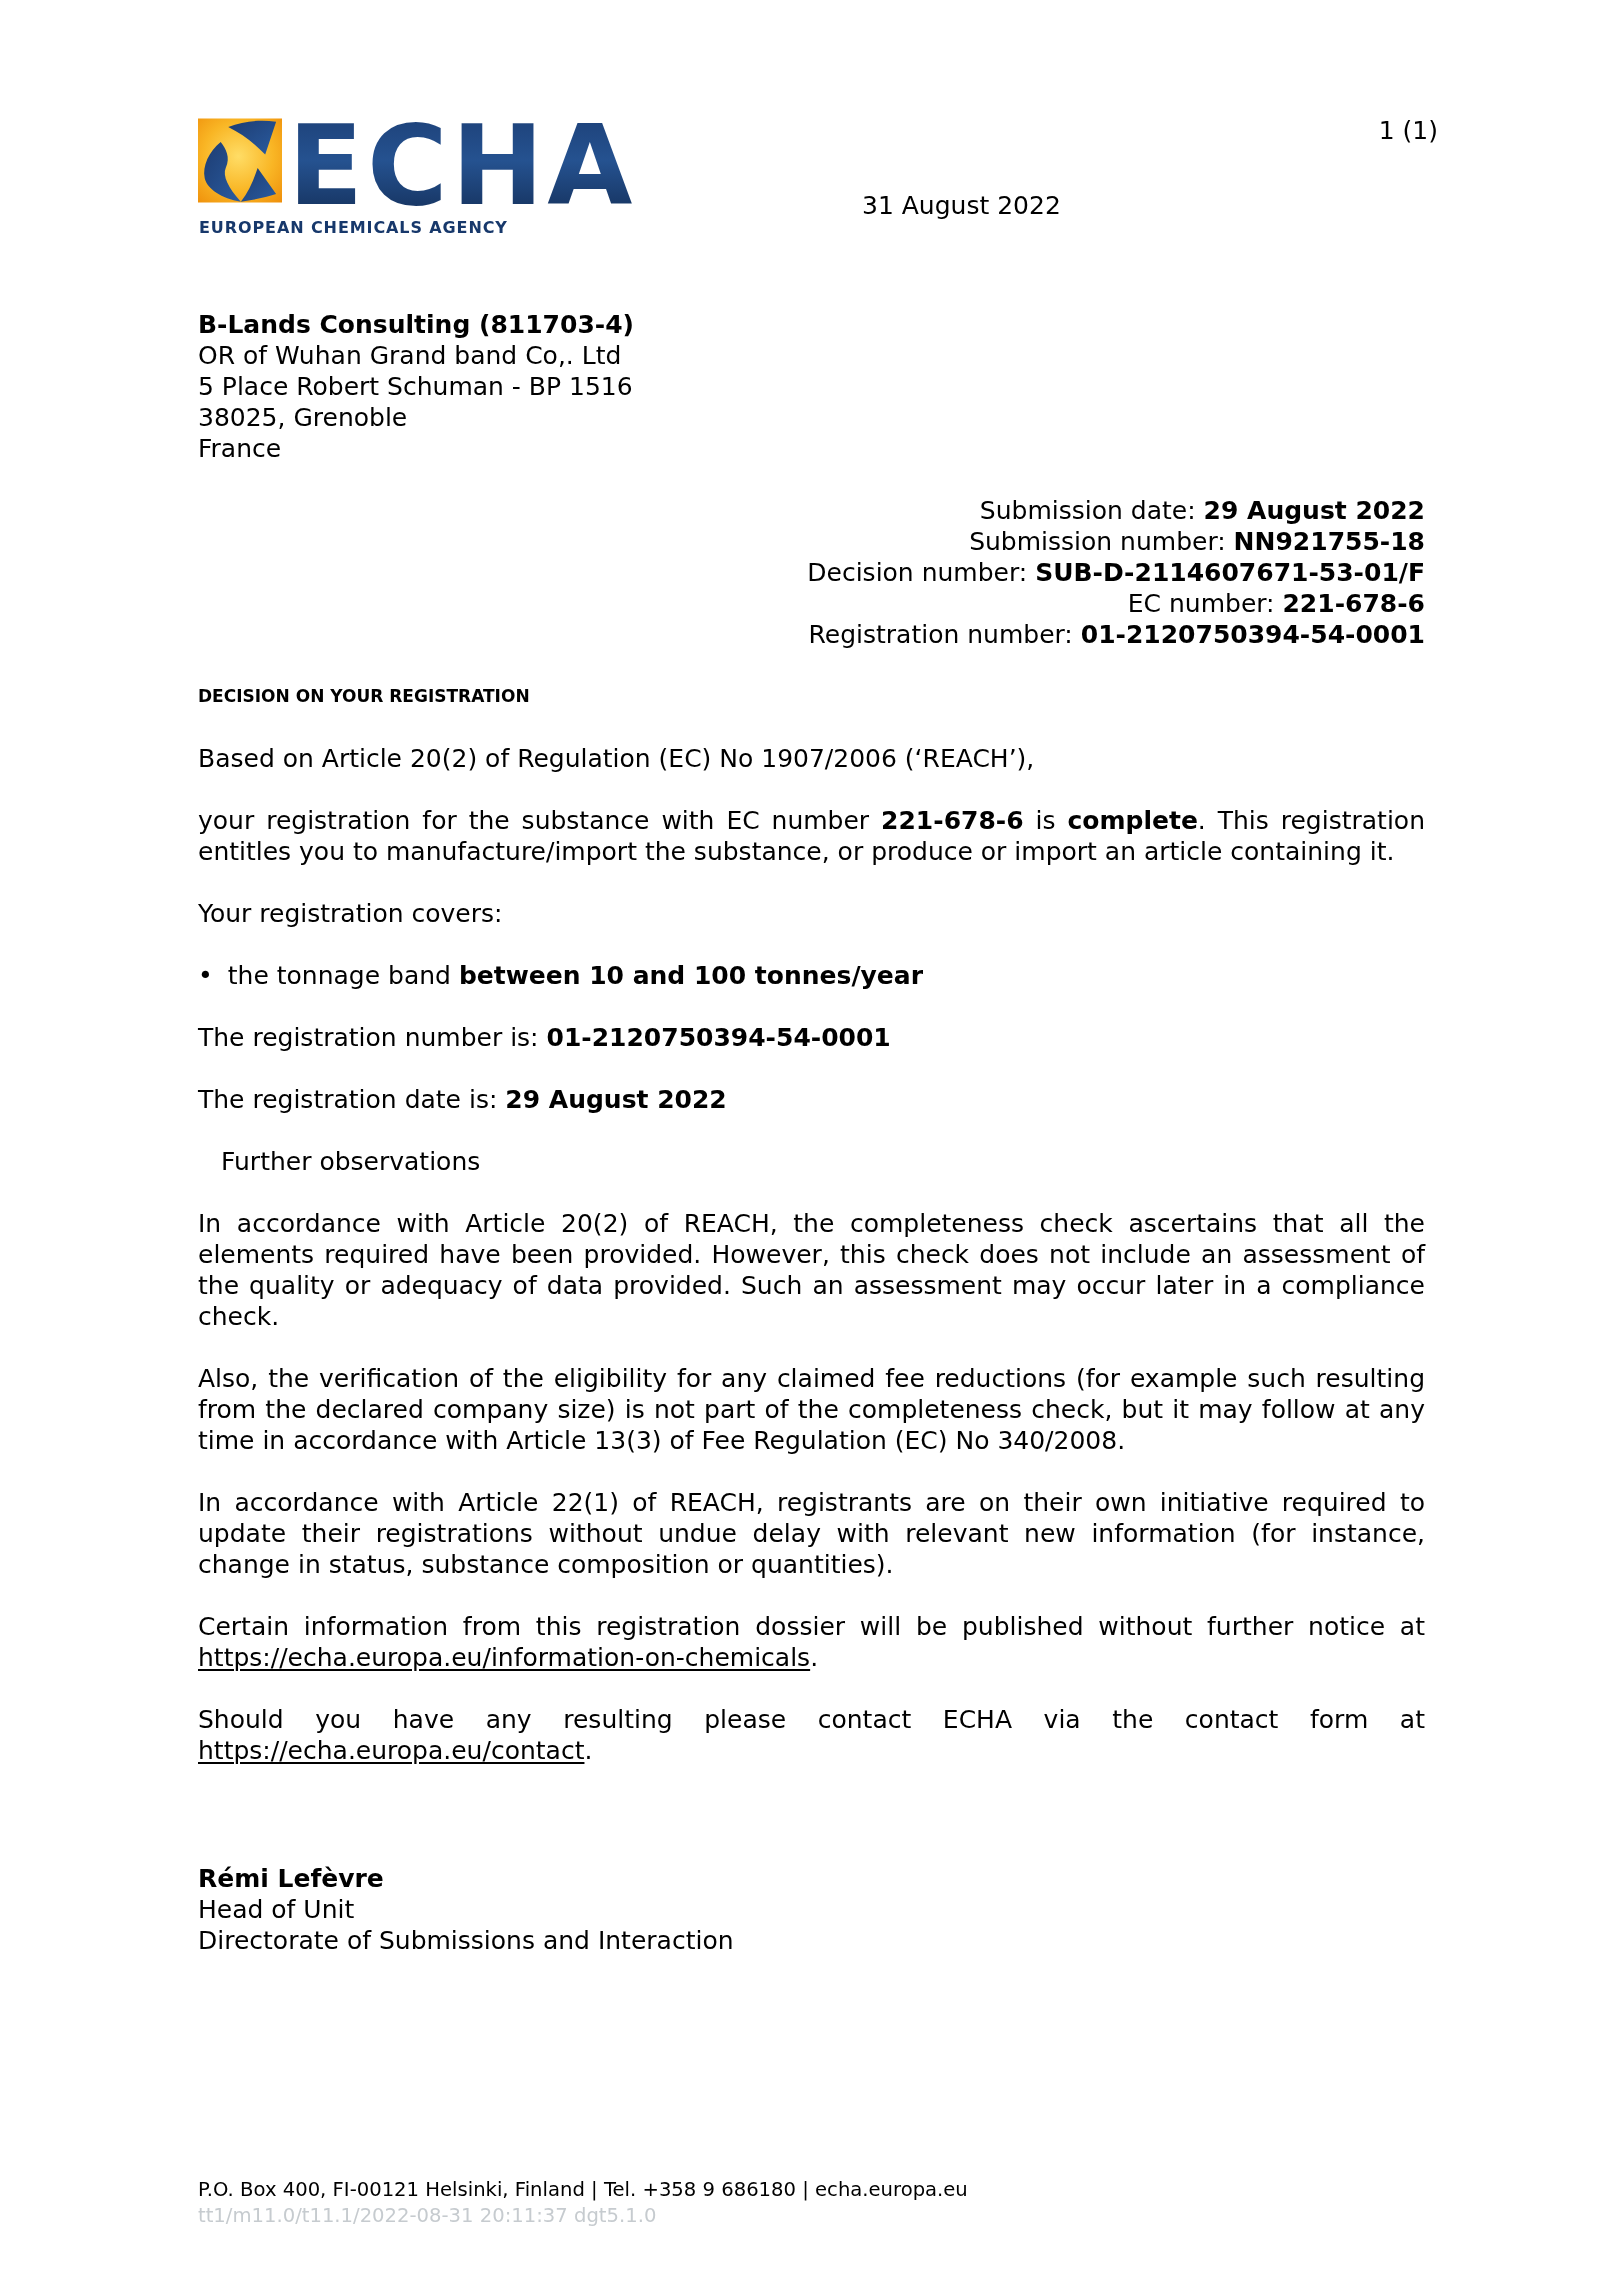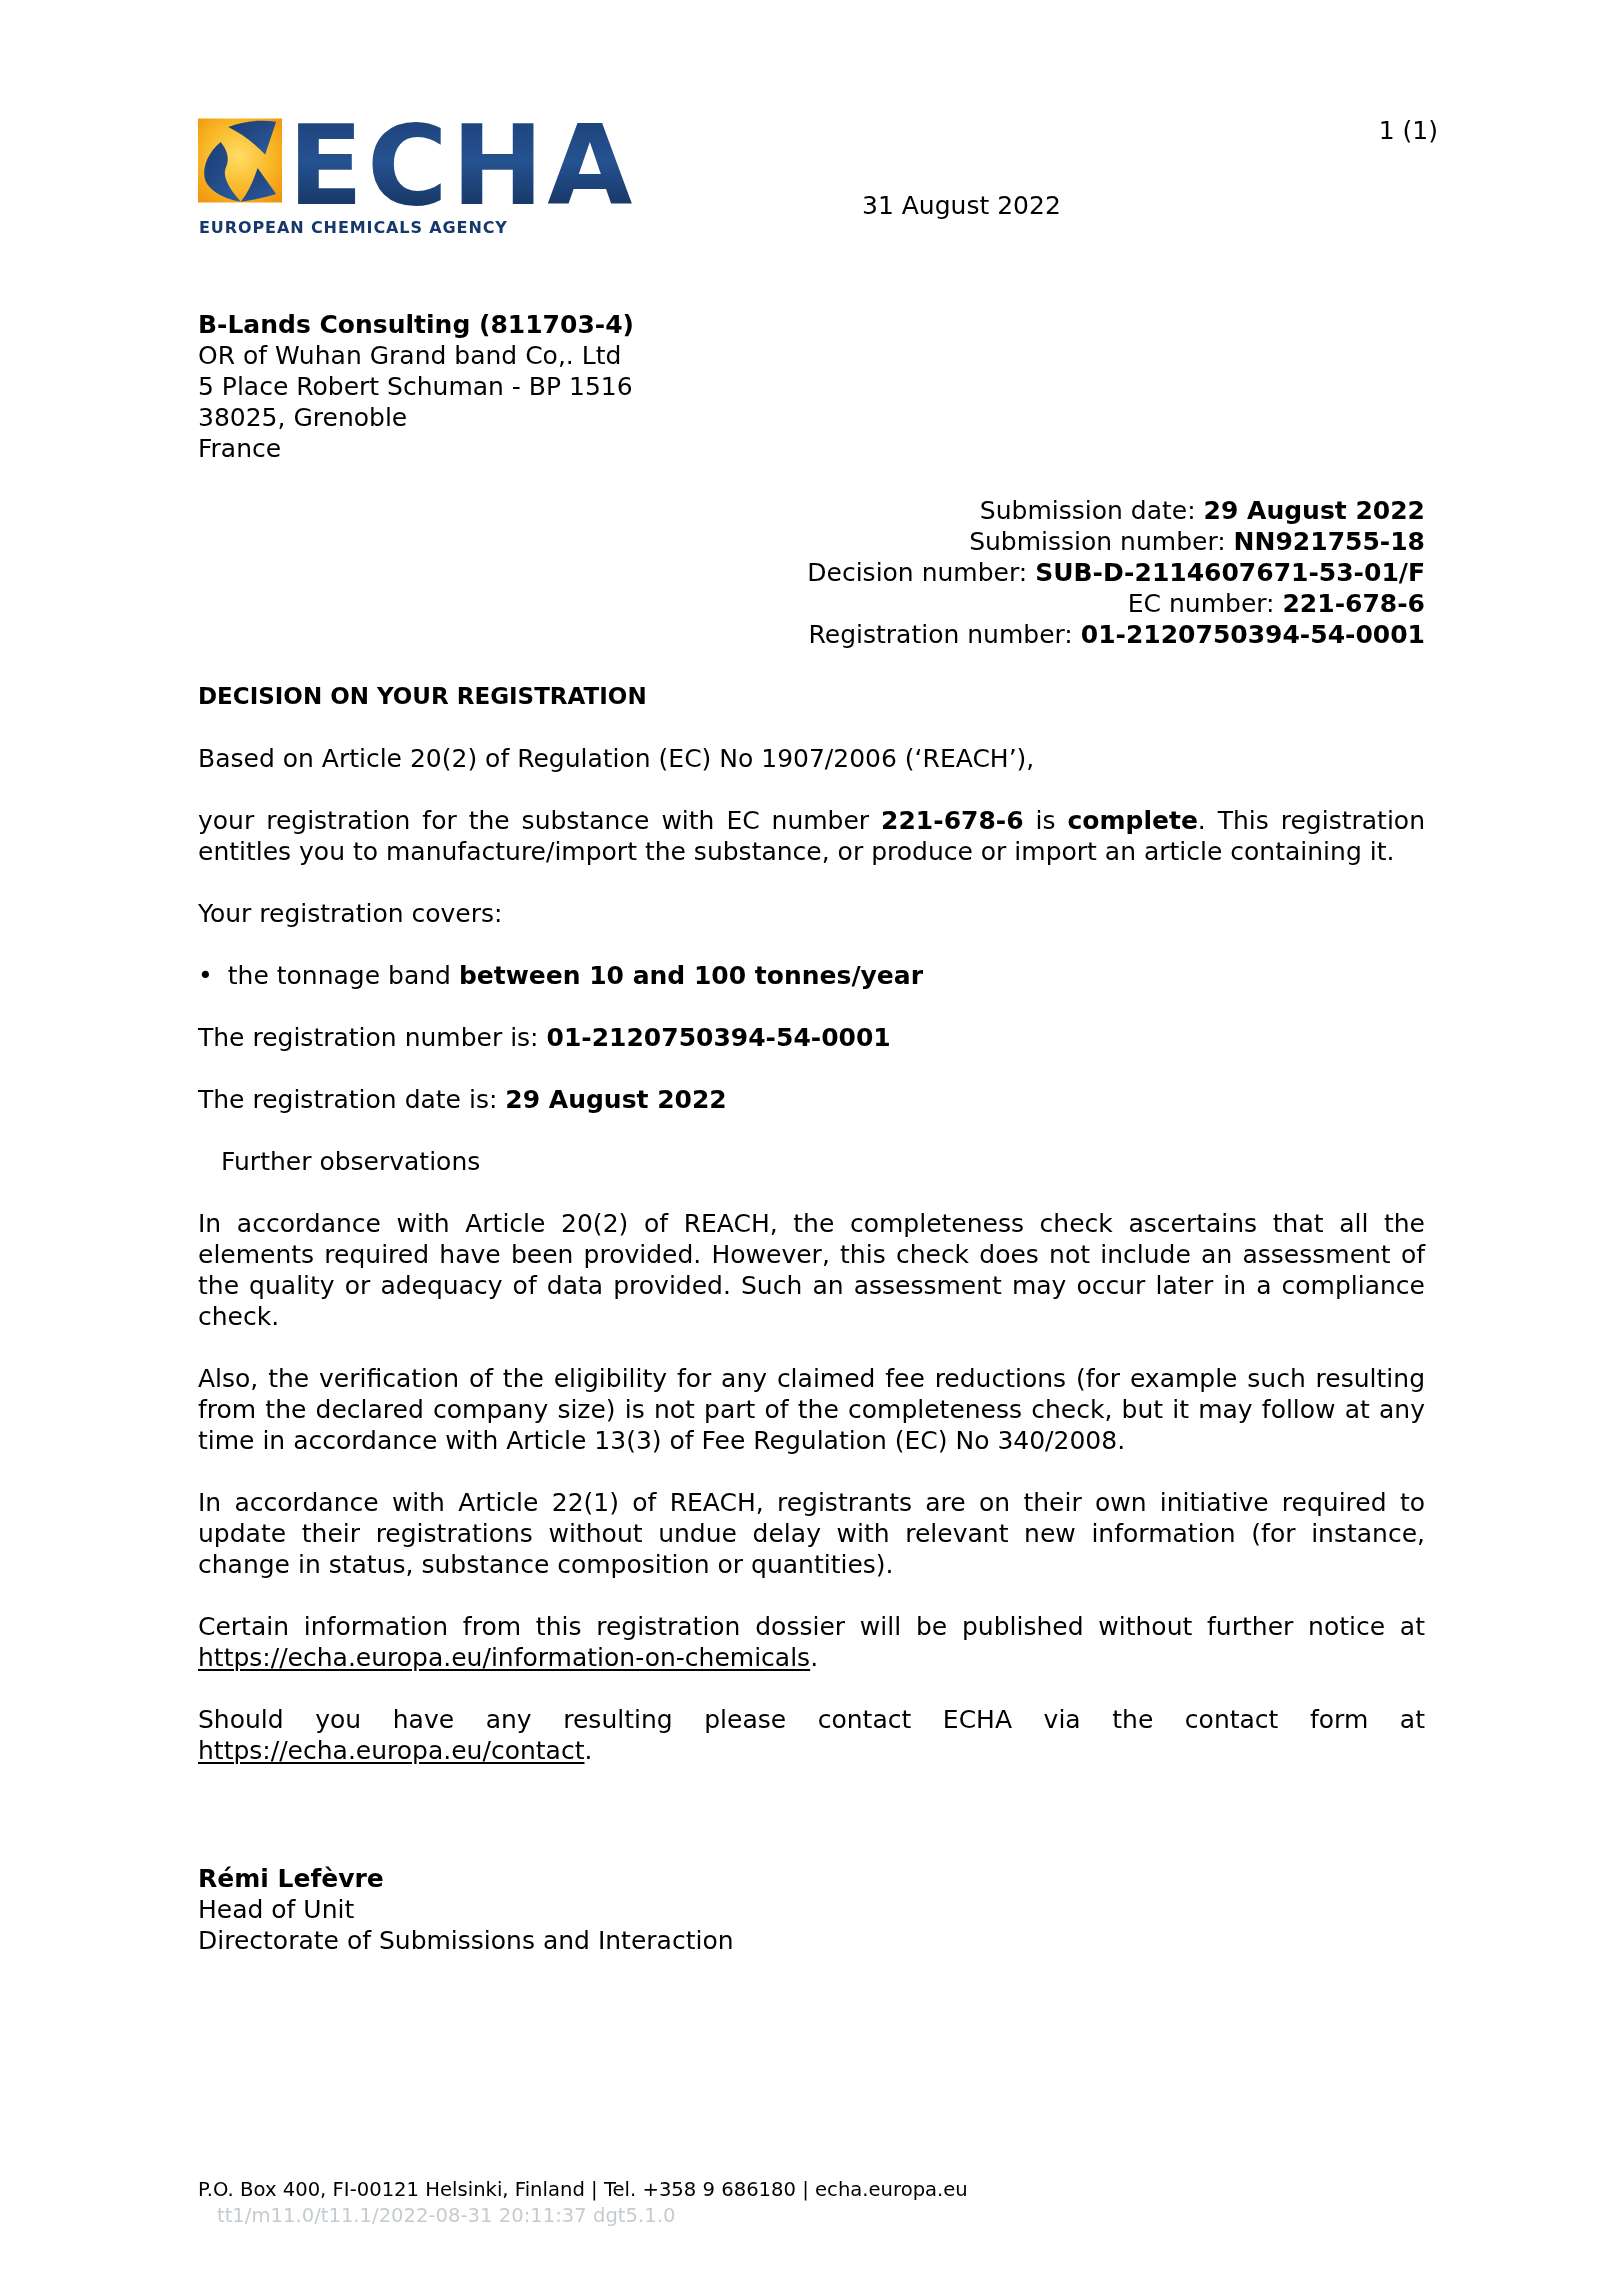--- a/index.html
+++ b/index.html
@@ -74,21 +74,21 @@
   .letter-body > :first-child { margin-top: 0; }
 
   .recipient-line { line-height: 31px; }
   .recipient-name { font-weight: bold; }
 
   .details-block { margin-top: 31px; text-align: right; }
   .details-row { line-height: 31px; }
   .b { font-weight: bold; }
 
   .decision-title {
-    font-size: 23px;
+    font-size: 17px;
     line-height: 31px;
     font-weight: bold;
   }
   .obs-title {
     font-size: 25px;
     line-height: 31px;
     font-weight: normal;
     margin-top: 31px;
     margin-left: 23px;
   }
@@ -110,21 +110,21 @@
   .signature div { line-height: 31px; }
 
   
   .footer {
     position: absolute;
     left: 198px;
     top: 2177px;
     font-size: 19.6px;
     line-height: 26px;
   }
-  .footer .system-line { color: #c6cbcf; margin-left: 19px; }
+  .footer .system-line { color: #c6cbcf; }
 </style>
 </head>
 <body>
 
 <div class="page">
 
   <svg class="emblem" viewBox="0 0 100 100" aria-hidden="true">
     <defs>
       <radialGradient id="og" cx="48%" cy="45%" r="75%">
         <stop offset="0%" stop-color="#ffdd66"></stop>

